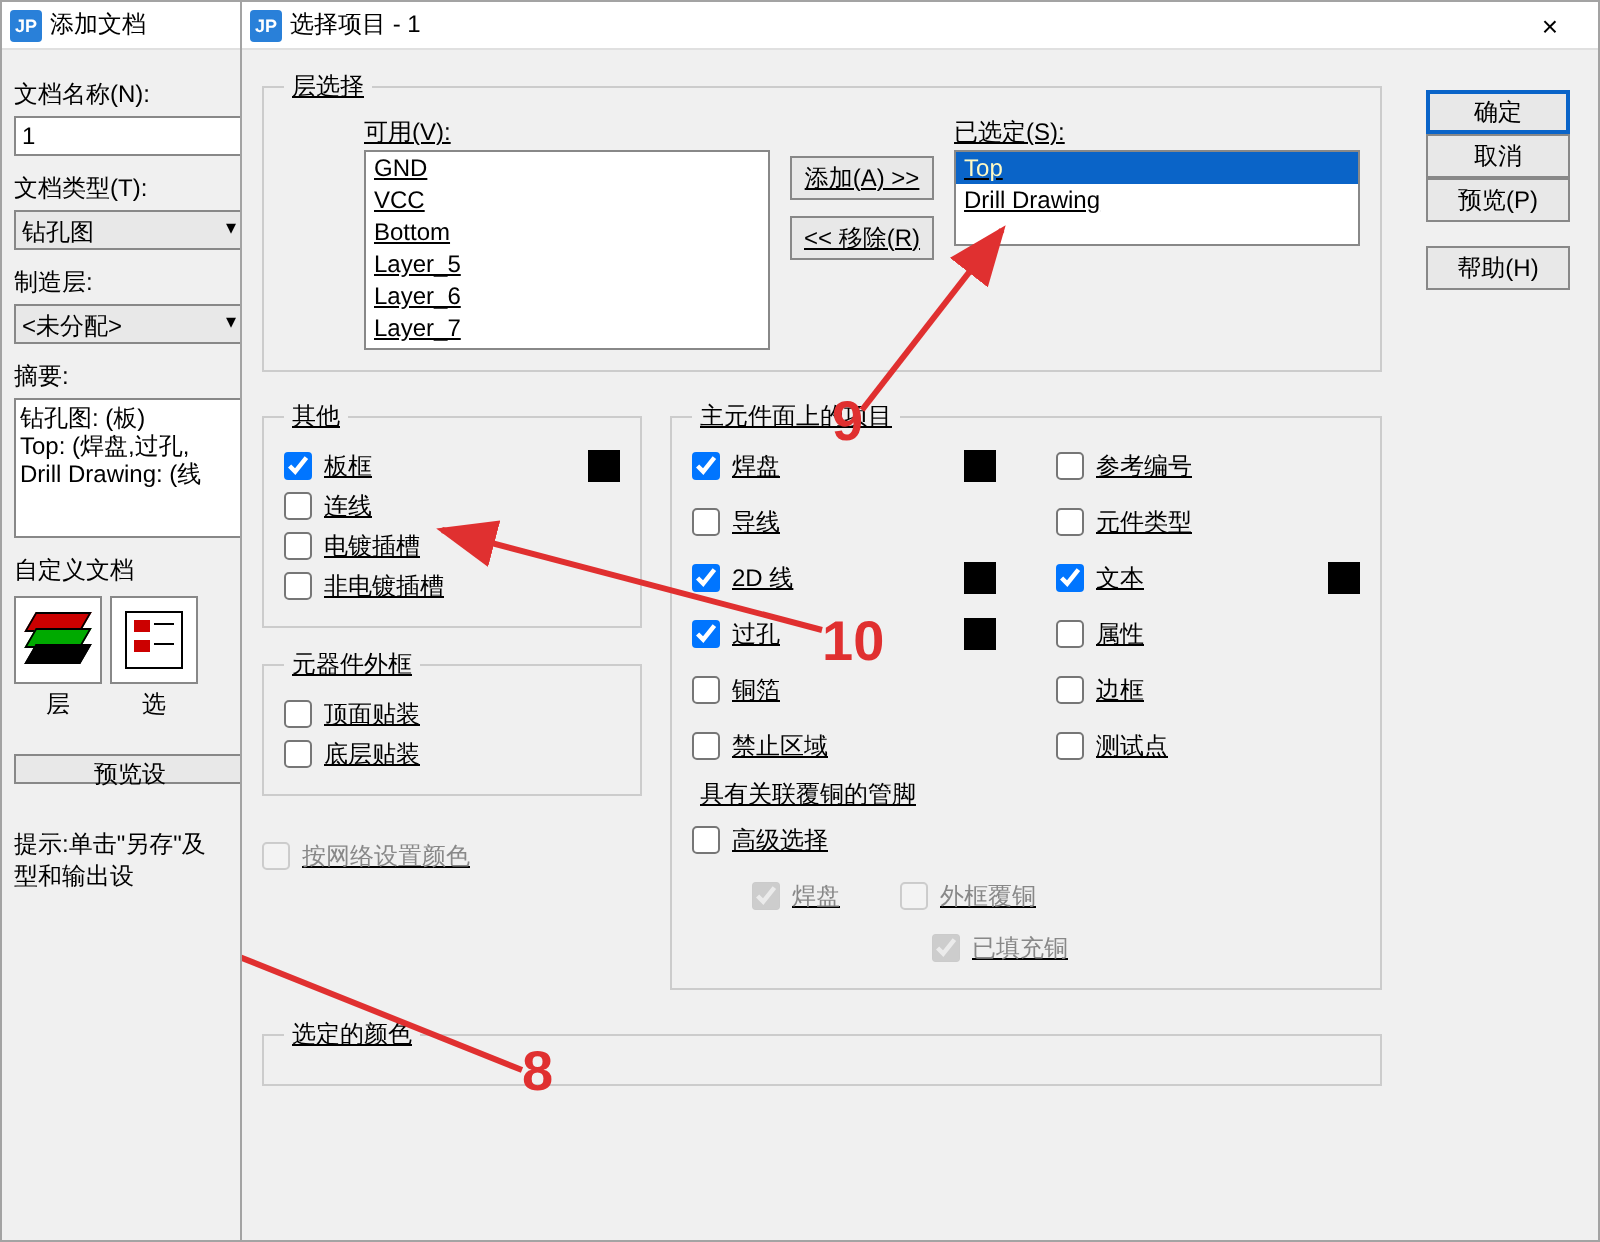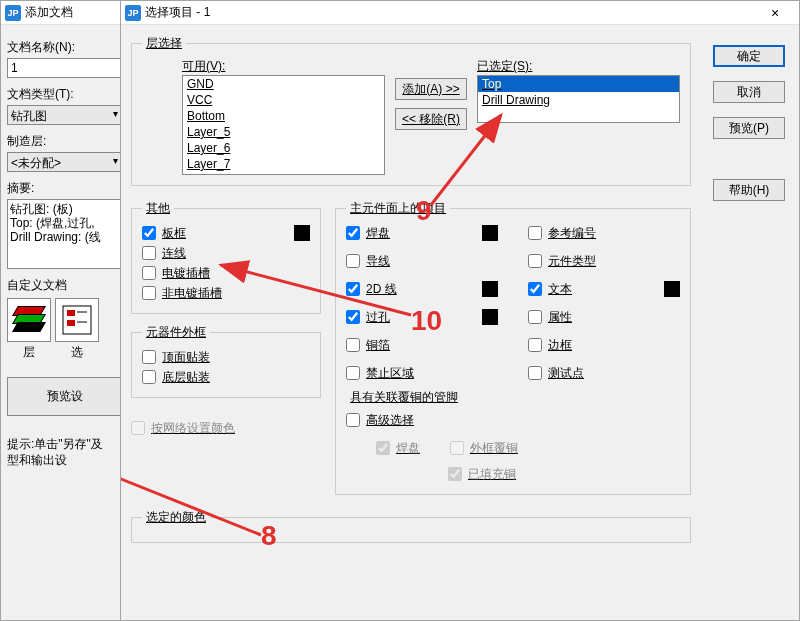--- a/index.html
+++ b/index.html
@@ -16,36 +16,36 @@
   .lbl { display:block; margin-top:8px; margin-bottom:2px; }
   .txt { width:100%; border:1px solid #888; background:#fff; padding:2px 3px; height:20px; }
   .combo { width:100%; border:1px solid #888; background:#e8e8e8; padding:2px 3px; height:20px; position:relative; }
   .combo::after { content:"▾"; position:absolute; right:4px; top:2px; font-size:10px; }
   .summary-box { width:100%; height:70px; border:1px solid #888; background:#fff; padding:2px; overflow:hidden; line-height:14px;}
   .summary-box div { white-space: nowrap; }
   .icon-btn { width:44px; height:44px; border:1px solid #888; background:#fff; display:inline-flex; align-items:center; justify-content:center; padding:2px; }
   .btn-row { display:flex; gap:4px; margin-top:4px; }
   .btn-label-row { display:flex; gap:4px; margin-top:2px;}
   .btn-label-row span { width:44px; text-align:center;}
-  .wide-btn { width:100%; height:39px; border:1px solid #888; background:#e8e8e8; margin-top:16px;}
+  .wide-btn { width:100%; height:15px; border:1px solid #888; background:#e8e8e8; margin-top:16px;}
   .tip { margin-top:20px; line-height:16px;}
   
   
   #win-sel { left:120px; top:0; width:680px; height:621px; }
   #win-sel .body { padding: 6px 10px; position:relative; height:calc(100% - 24px);}
   fieldset { border:1px solid #ccc; margin:4px 0 10px 0; padding:6px 10px 10px 10px; position:relative;}
   fieldset > legend, .grp-title { position:relative; padding:0 4px; background:#f0f0f0; font-size:12px;}
   .grp-title { margin:6px 0 4px 0; display:block;}
   .listbox { border:1px solid #888; background:#fff; overflow:auto; }
   .listbox .item { padding:1px 4px; cursor:default; }
   .listbox .item.selected { background:#0a64c8; color:#fef9c3; }
   .layer-row { display:flex; gap:10px; align-items:flex-start;padding-left:40px; }
   .btn { border:1px solid #888; background:#e8e8e8; padding:3px 6px; min-width:72px; text-align:center; cursor:pointer; height:22px; display:inline-flex; align-items:center; justify-content:center;}
   .btn.primary { border:2px solid #0a64c8; }
-  .right-btns { position:absolute; right:14px; top:20px; display:flex; flex-direction:column; gap:14px; width:72px;}
+  .right-btns { position:absolute; right:14px; top:20px; display:flex; flex-direction:column; gap:0; width:72px;}
   .cols3 { display:flex; gap:18px; }
   .col { flex:1; display:flex; flex-direction:column; gap:8px;}
   .chk { display:flex; align-items:center; gap:6px; height:20px;}
   .chk input { width:14px; height:14px; margin:0;}
   .chk.disabled { color:#888; }
   .swatch { width:16px; height:16px; background:#000; display:inline-block; margin-left:6px;}
   .sub { margin-left:0;}
   
   
   .anno-num { position:absolute; color:#e03030; font-size:28px; font-weight:bold; pointer-events:none; }
@@ -270,21 +270,21 @@
           <div style="display:flex; gap:30px; margin:8px 0 0 30px;">
             <div class="chk disabled">
                   <input type="checkbox" checked="" disabled="" style="">
                   <span>焊盘</span>
                 </div>
             <div class="chk disabled">
                   <input type="checkbox" disabled="" style="">
                   <span>外框覆铜</span>
                 </div>
           </div>
-          <div style="display:flex; gap:12px; margin:6px 0 0 30px;">
+          <div style="display:flex; gap:30px; margin:6px 0 0 30px;">
             <div style="width:60px;"></div>
             <div class="chk disabled">
                   <input type="checkbox" checked="" disabled="" style="">
                   <span>已填充铜</span>
                 </div>
           </div>
         </fieldset>
       </div>
     </div>
 

